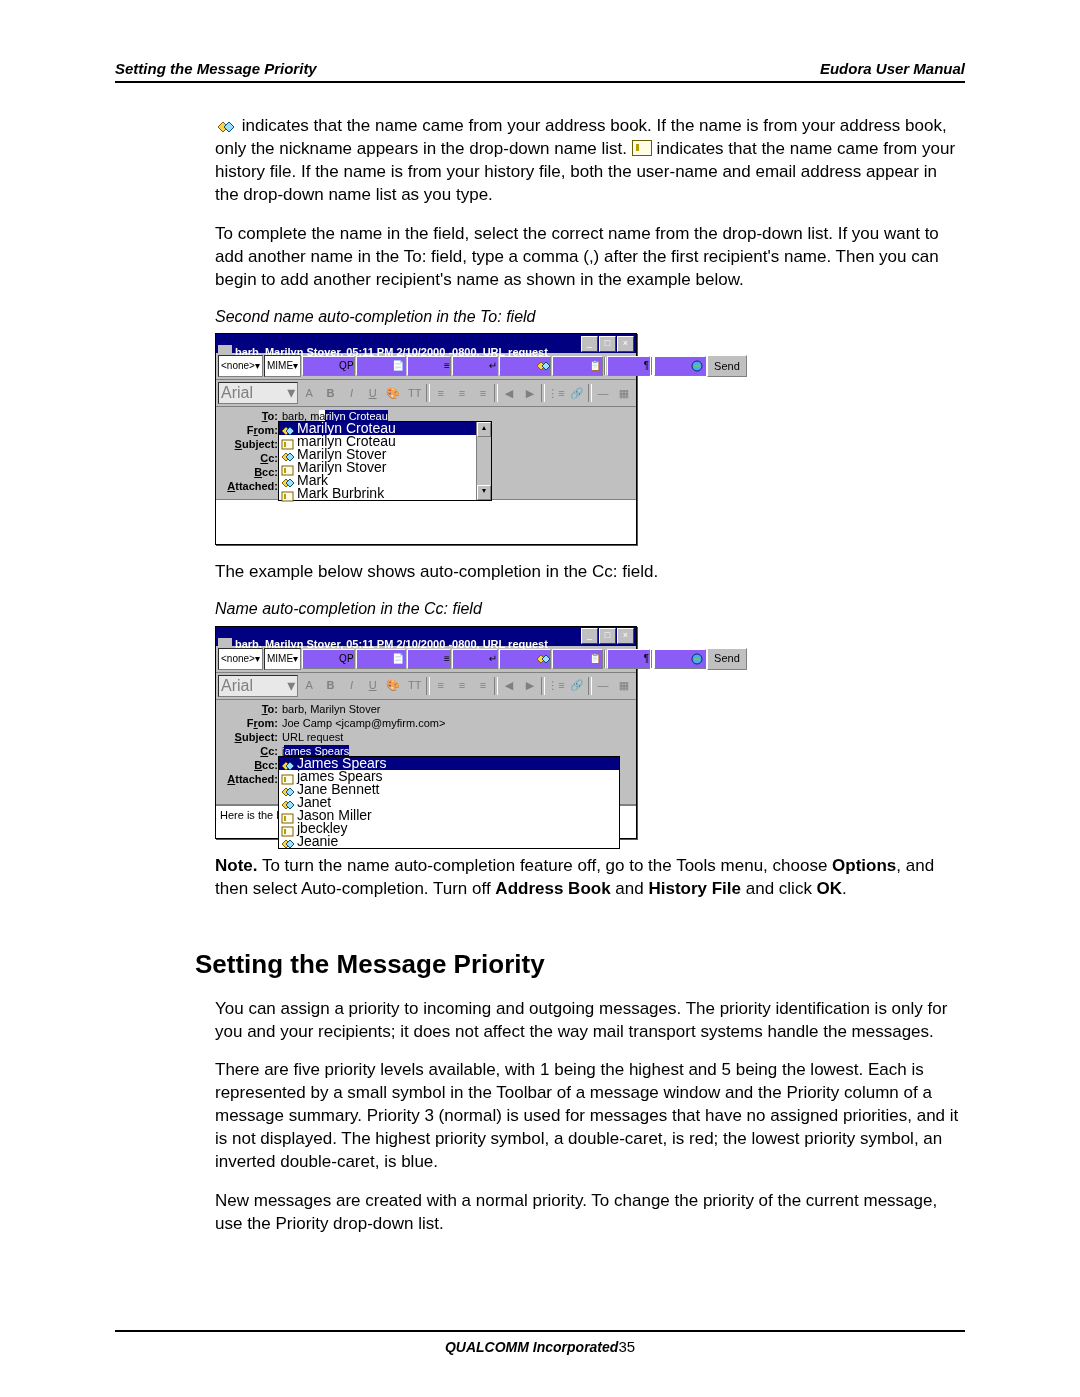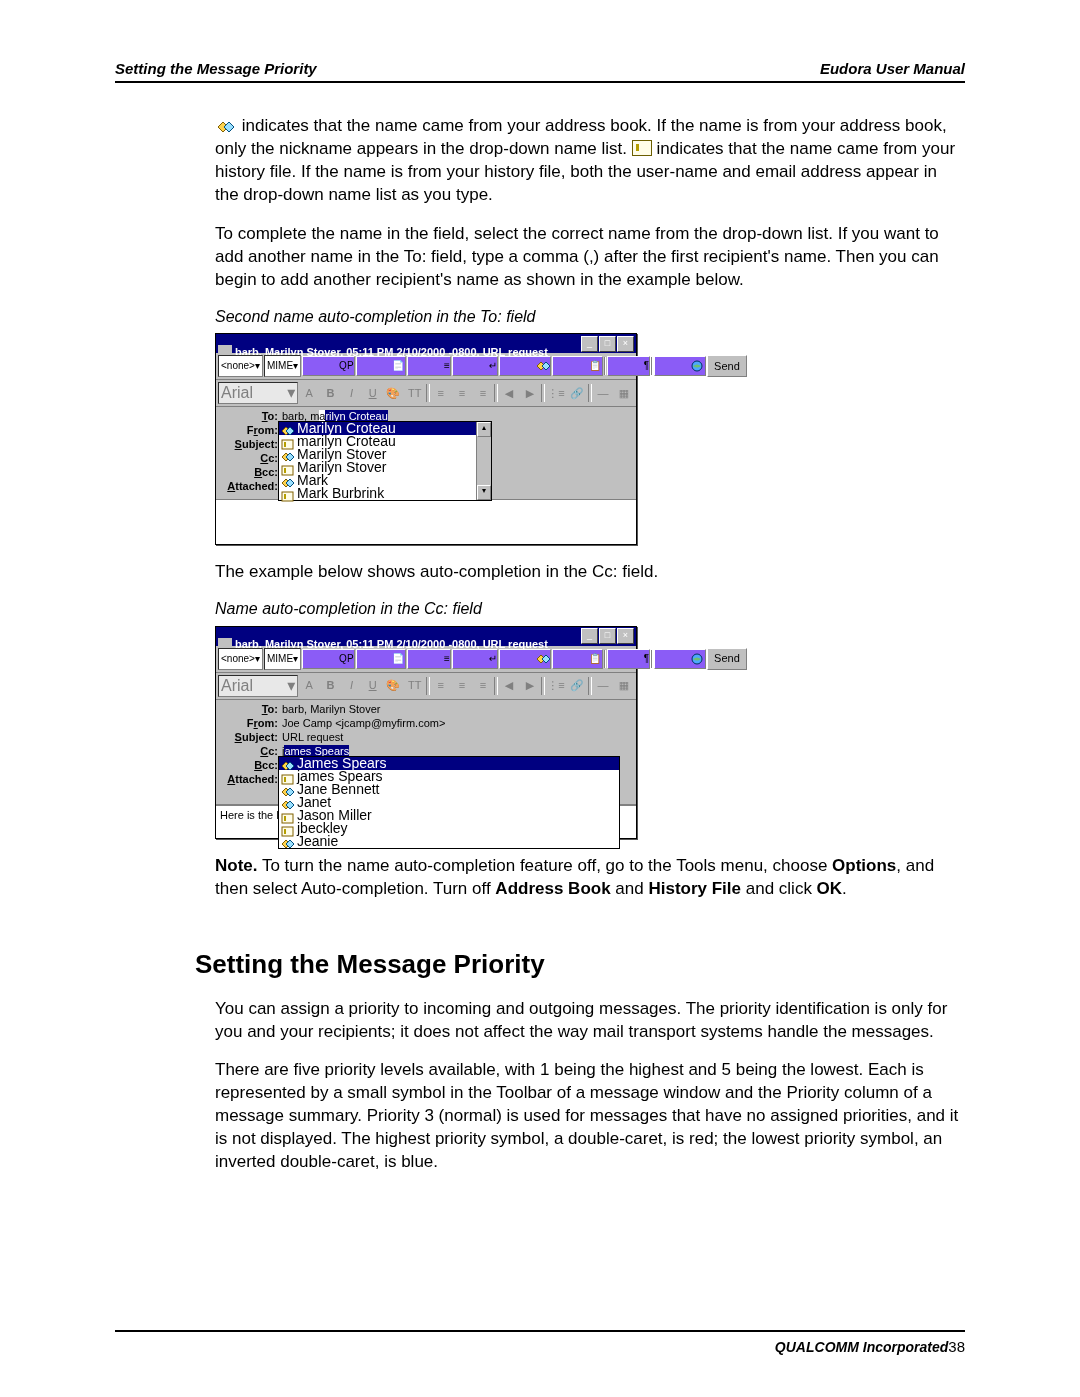--- a/index.html
+++ b/index.html
@@ -163,21 +163,21 @@
   .dd-icon { width:13px;height:11px;display:inline-block;}
   .canvas {
     background:#fff;height:40px;border-top:1px solid #808080;padding:2px 4px;font-size:11px;
   }
   .note { margin-top:10px;}
   .footer {
     position:absolute;
     bottom:42px;left:115px;right:115px;
   }
   .footer-line { border-top:2px solid #000;margin-bottom:6px;}
-  .footer-row { display:flex;justify-content:flex-end;align-items:center;}
+  .footer-row { display:flex;justify-content:center;align-items:center;}
   .footer-left { font-style:italic;font-weight:bold;font-size:14px;}
   .footer-right { font-size:15px;}
 </style>
 </head>
 <body>
 
 <div class="page">
   <div class="header">
     <span>Setting the Message Priority</span>
     <span>Eudora User Manual</span>
@@ -524,22 +524,23 @@
     <p class="note">
       <b>Note.</b><span> To turn the name auto-completion feature off, go to the Tools menu, choose </span><b>Options</b><span>, and then select Auto-completion. Turn off </span><b>Address Book</b><span> and </span><b>History File</b><span> and click </span><b>OK</b><span>.</span>
     </p>
   </div>
 
   <h2 class="section-title">Setting the Message Priority</h2>
 
   <div class="body-text">
     <p>You can assign a priority to incoming and outgoing messages. The priority identification is only for you and your recipients; it does not affect the way mail transport systems handle the messages.</p>
     <p style="margin-top:16px">There are five priority levels available, with 1 being the highest and 5 being the lowest. Each is represented by a small symbol in the Toolbar of a message window and the Priority column of a message summary. Priority 3 (normal) is used for messages that have no assigned priorities, and it is not displayed. The highest priority symbol, a double-caret, is red; the lowest priority symbol, an inverted double-caret, is blue.</p>
+    <p style="margin-top:16px">New messages are created with a normal priority. To change the priority of the current message, use the Priority drop-down list.</p>
   </div>
 
   <div class="footer">
     <div class="footer-line"></div>
     <div class="footer-row">
       <span class="footer-left">QUALCOMM Incorporated</span>
-      <span class="footer-right">38</span>
+      <span class="footer-right">35</span>
     </div>
   </div>
 </div>
 
 </body></html>

